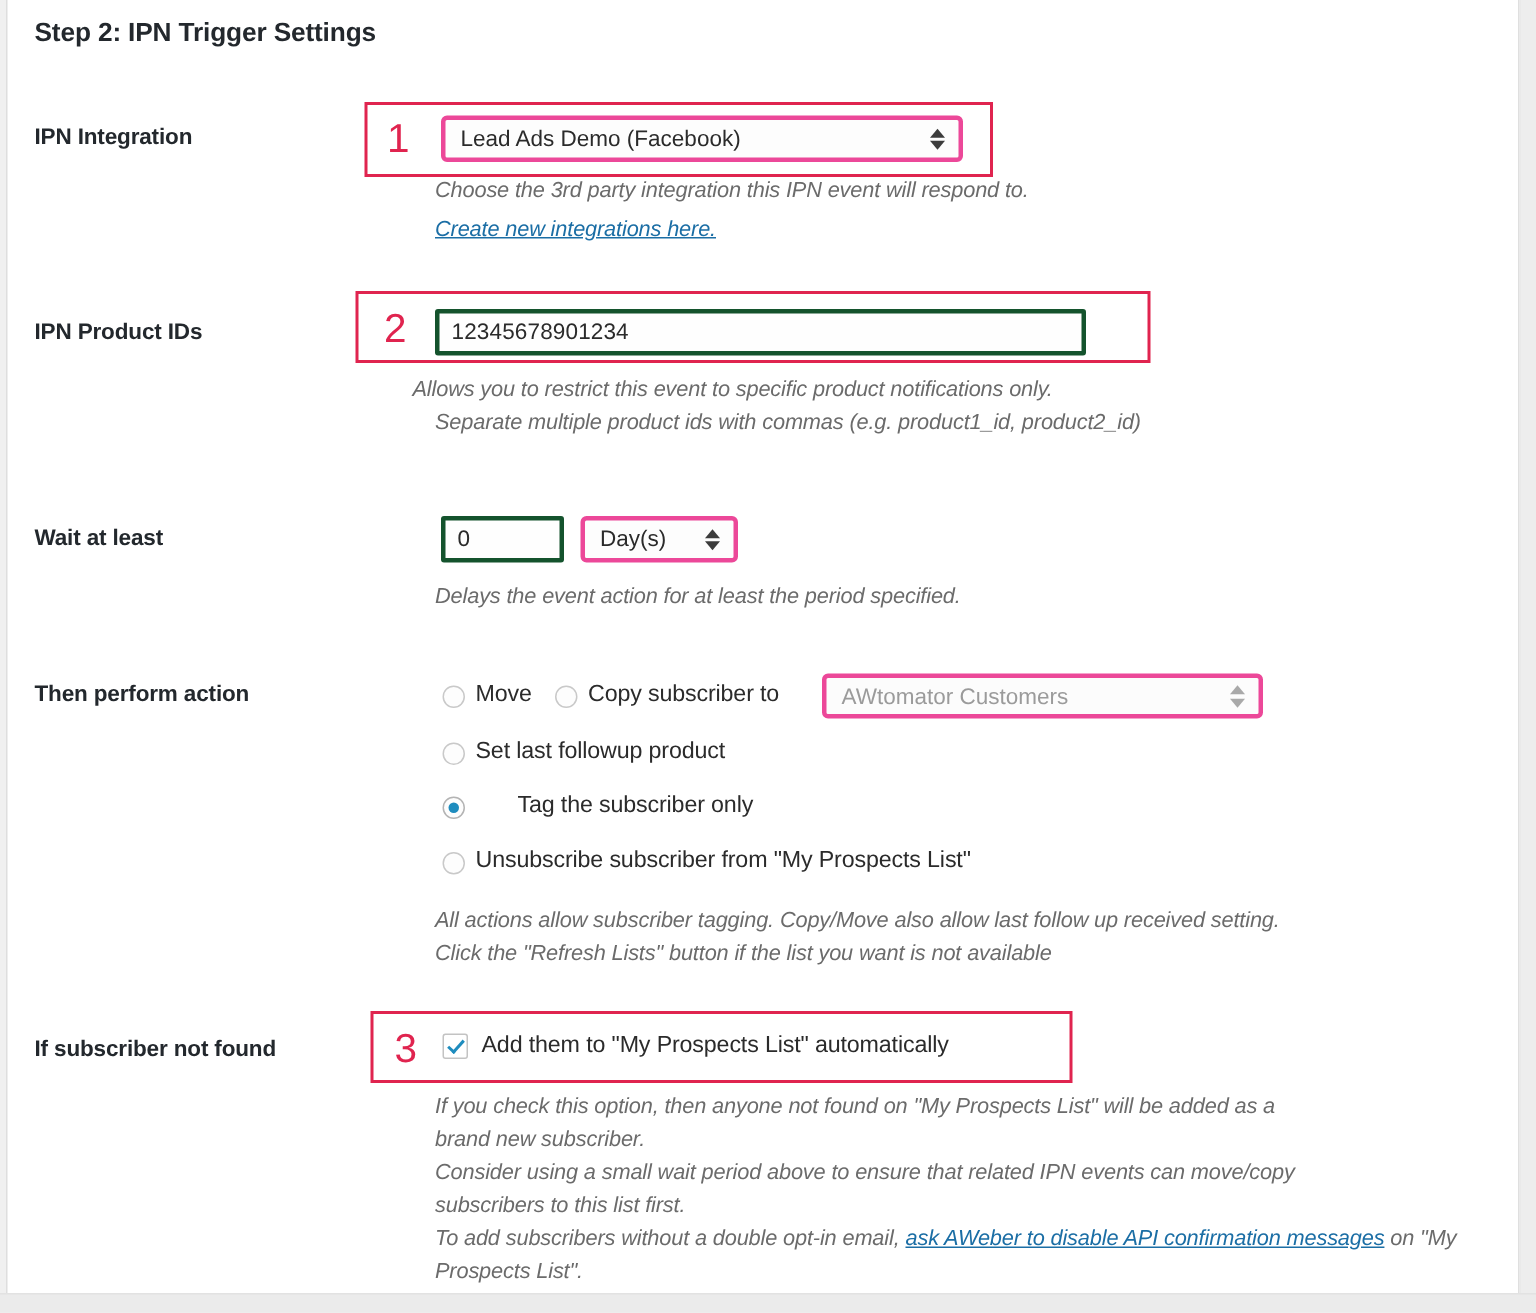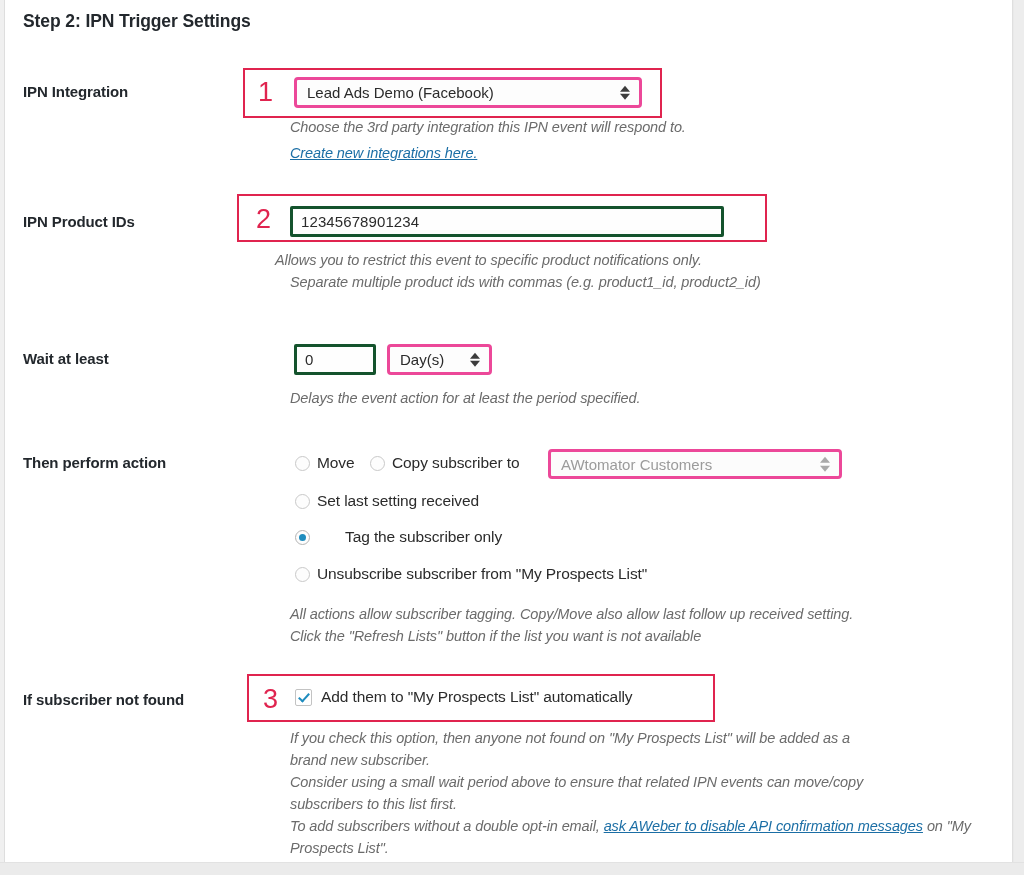--- a/index.html
+++ b/index.html
@@ -160,21 +160,21 @@
     display: flex;
     align-items: center;
     padding-left: 8px;
     letter-spacing: 0.1px;
   }
 
   
   .radio-row {
     position: absolute;
     display: flex;
-    align-items: center;
+    align-items: flex-end;
     font-size: 15.5px;
     color: #2b2b2b;
     letter-spacing: -0.1px;
   }
   .radio {
     width: 15px;
     height: 15px;
     border-radius: 50%;
     border: 1px solid #c9c9c9;
     background: #fdfdfd;
@@ -314,21 +314,21 @@
     <div class="select-box disabled" style="left:543px; top:449px; width:294px; height:30px;">
       <span>AWtomator Customers</span>
       <span class="stepper soft">
         <span class="tri-up"></span>
           <span class="tri-dn"></span>
       </span>
     </div>
 
     <div class="radio-row" style="left:290px; top:492px;">
       <span class="radio"></span>
-      <span>Set last setting received</span>
+      <span>Set last followup product</span>
     </div>
 
     <div class="radio-row" style="left:290px; top:528px;gap:28px;">
       <span class="radio checked"></span>
       <span>Tag the subscriber only</span>
     </div>
 
     <div class="radio-row" style="left:290px; top:565px;">
       <span class="radio"></span>
       <span>Unsubscribe subscriber from  "My Prospects List"</span>

